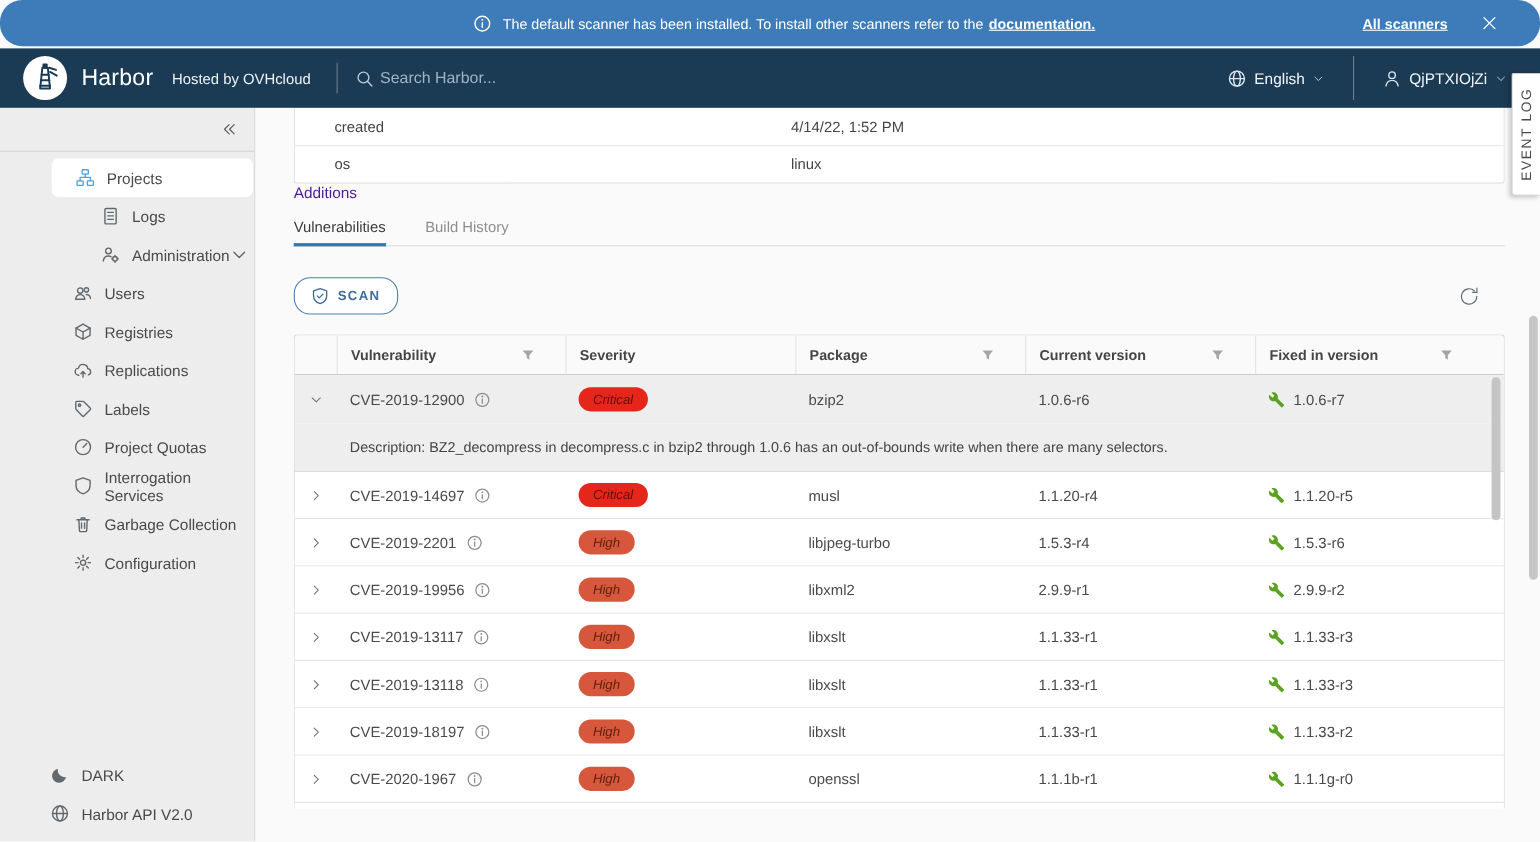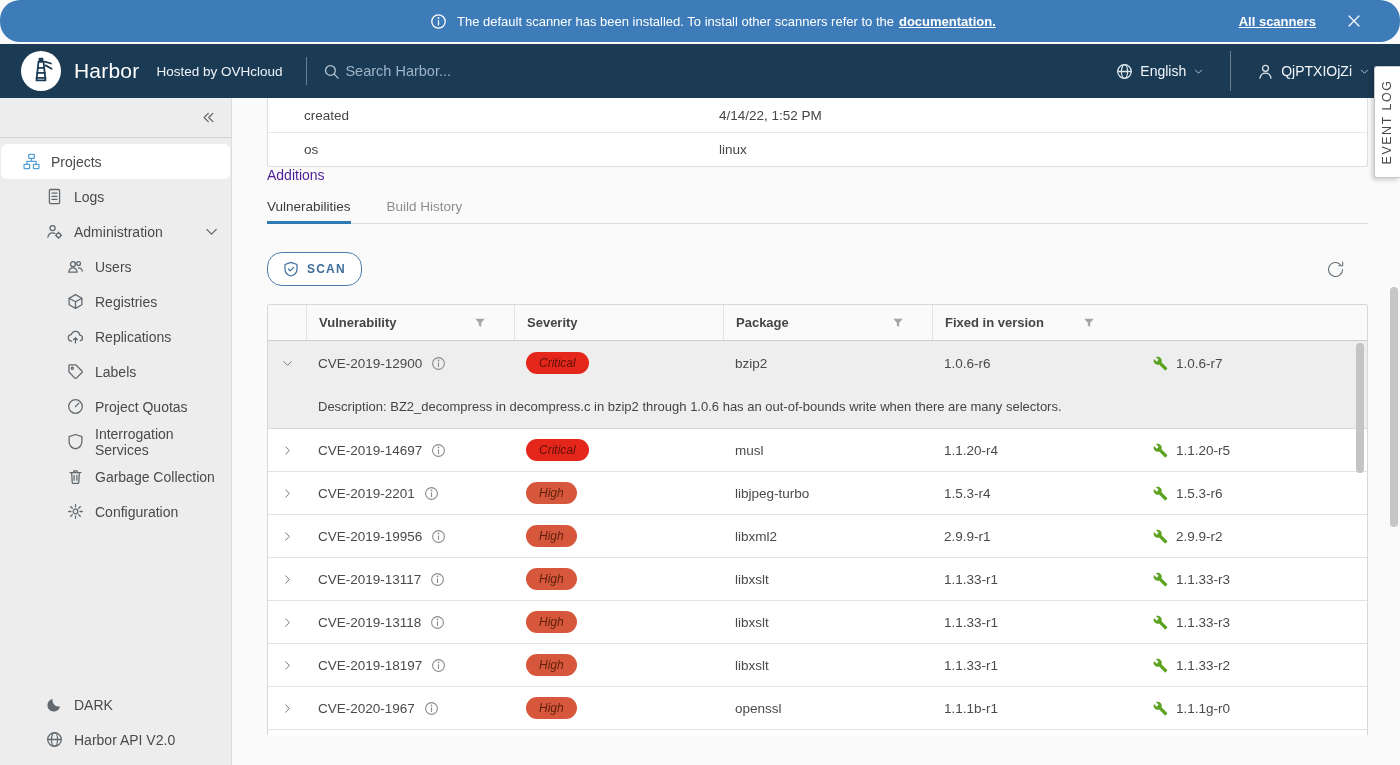--- a/index.html
+++ b/index.html
@@ -36,21 +36,21 @@
   .user-wrap { margin-right:30px; }
 
   
   .event-log-tab { position:absolute; top:66px; right:0; width:26px; height:112px; background:#fff; border:1px solid #c9c9c9; border-right:none; border-radius:3px 0 0 3px; box-shadow:-2px 2px 4px rgba(0,0,0,.18); display:flex; align-items:center; justify-content:center; z-index:60; cursor:pointer; }
   .event-log-tab span { transform:rotate(-90deg); white-space:nowrap; font-size:12.5px; letter-spacing:1.5px; color:#4a4a4a; font-weight:500; }
 
   
   .sidebar { position:absolute; top:98px; left:0; bottom:0; width:232px; background:#ededed; border-right:1px solid #dcdcdc; z-index:5; }
   .collapse-row { height:40px; border-bottom:1px solid #d4d4d4; display:flex; justify-content:flex-end; align-items:center; padding-right:15px; color:#5f5f5f; }
   .collapse-ic { width:15px; height:15px; cursor:pointer; }
-  .nav { padding-top:6px; }
+  .nav { padding-top:6px;padding-left:46px; }
   .nav-item { height:35px; display:flex; align-items:center; padding-left:22px; font-size:14px; color:#4a4a4a; font-weight:500; cursor:pointer;margin-left:24px; }
   .nav-item .ic { width:17px; height:17px; color:#61696f; margin-right:11px; }
   .nav-item.active { background:#fff; border-radius:6px; margin:0 1px; }
   .nav-item.active .ic { color:#55a1d8; }
   .nav-item.child { padding-left:43px; }
   .nav-caret { width:12px; height:12px; margin-left:auto; margin-right:17px; color:#5f5f5f; }
   .nav-caret:empty { display:none; }
   .sidebar-footer { position:absolute; bottom:8px; left:0; right:0; }
 
   
@@ -392,20 +392,28 @@
           </div>
         <div class="th">
             <span>Package</span>
             <span class="ic funnel">
               <svg viewBox="0 0 16 16" fill="currentColor">
                 <path d="M1.6 2.2h12.8L9.6 7.8v5.6l-3.2-2V7.8z"></path>
               </svg>
             </span>
           </div>
         <div class="th">
+            <span>Current version</span>
+            <span class="ic funnel">
+              <svg viewBox="0 0 16 16" fill="currentColor">
+                <path d="M1.6 2.2h12.8L9.6 7.8v5.6l-3.2-2V7.8z"></path>
+              </svg>
+            </span>
+          </div>
+        <div class="th">
             <span>Fixed in version</span>
             <span class="ic funnel far">
               <svg viewBox="0 0 16 16" fill="currentColor">
                 <path d="M1.6 2.2h12.8L9.6 7.8v5.6l-3.2-2V7.8z"></path>
               </svg>
             </span>
           </div>
       </div>
       <div id="tbody">
           <div class="trow expanded">

